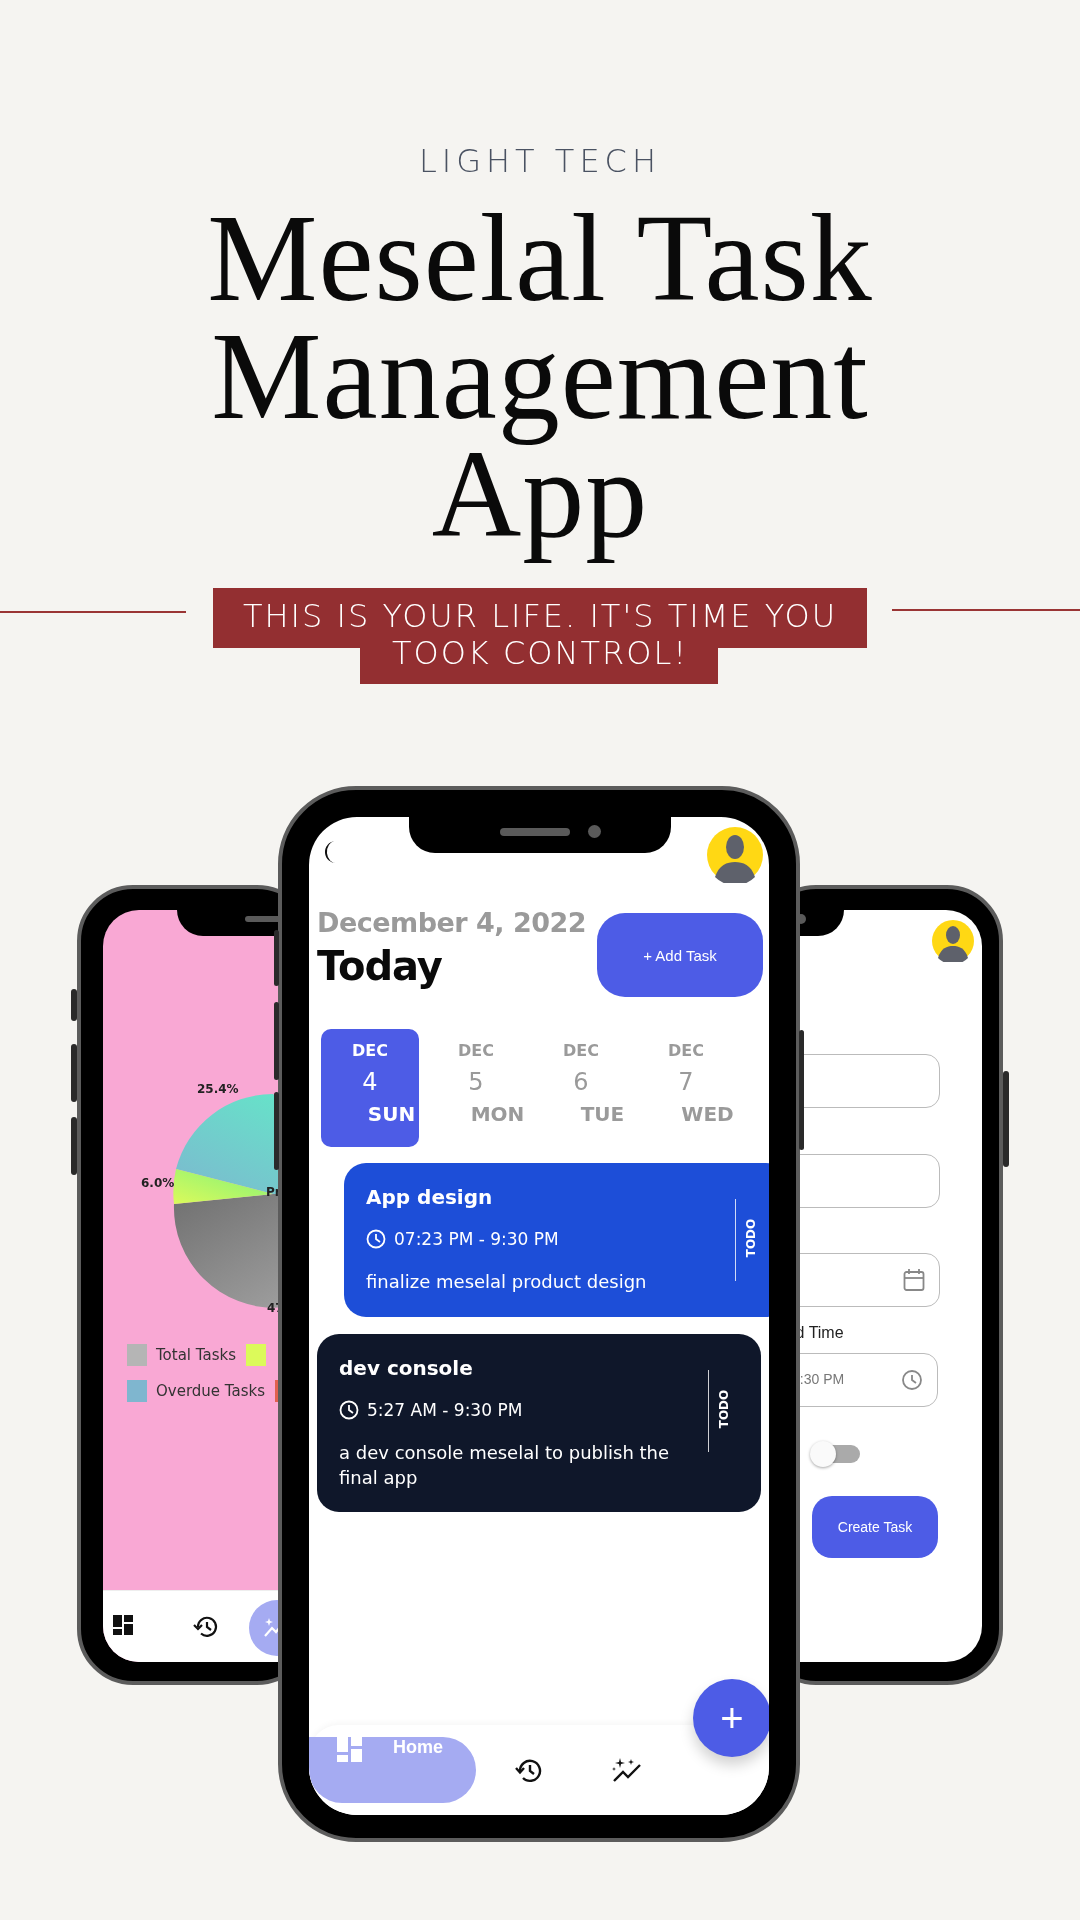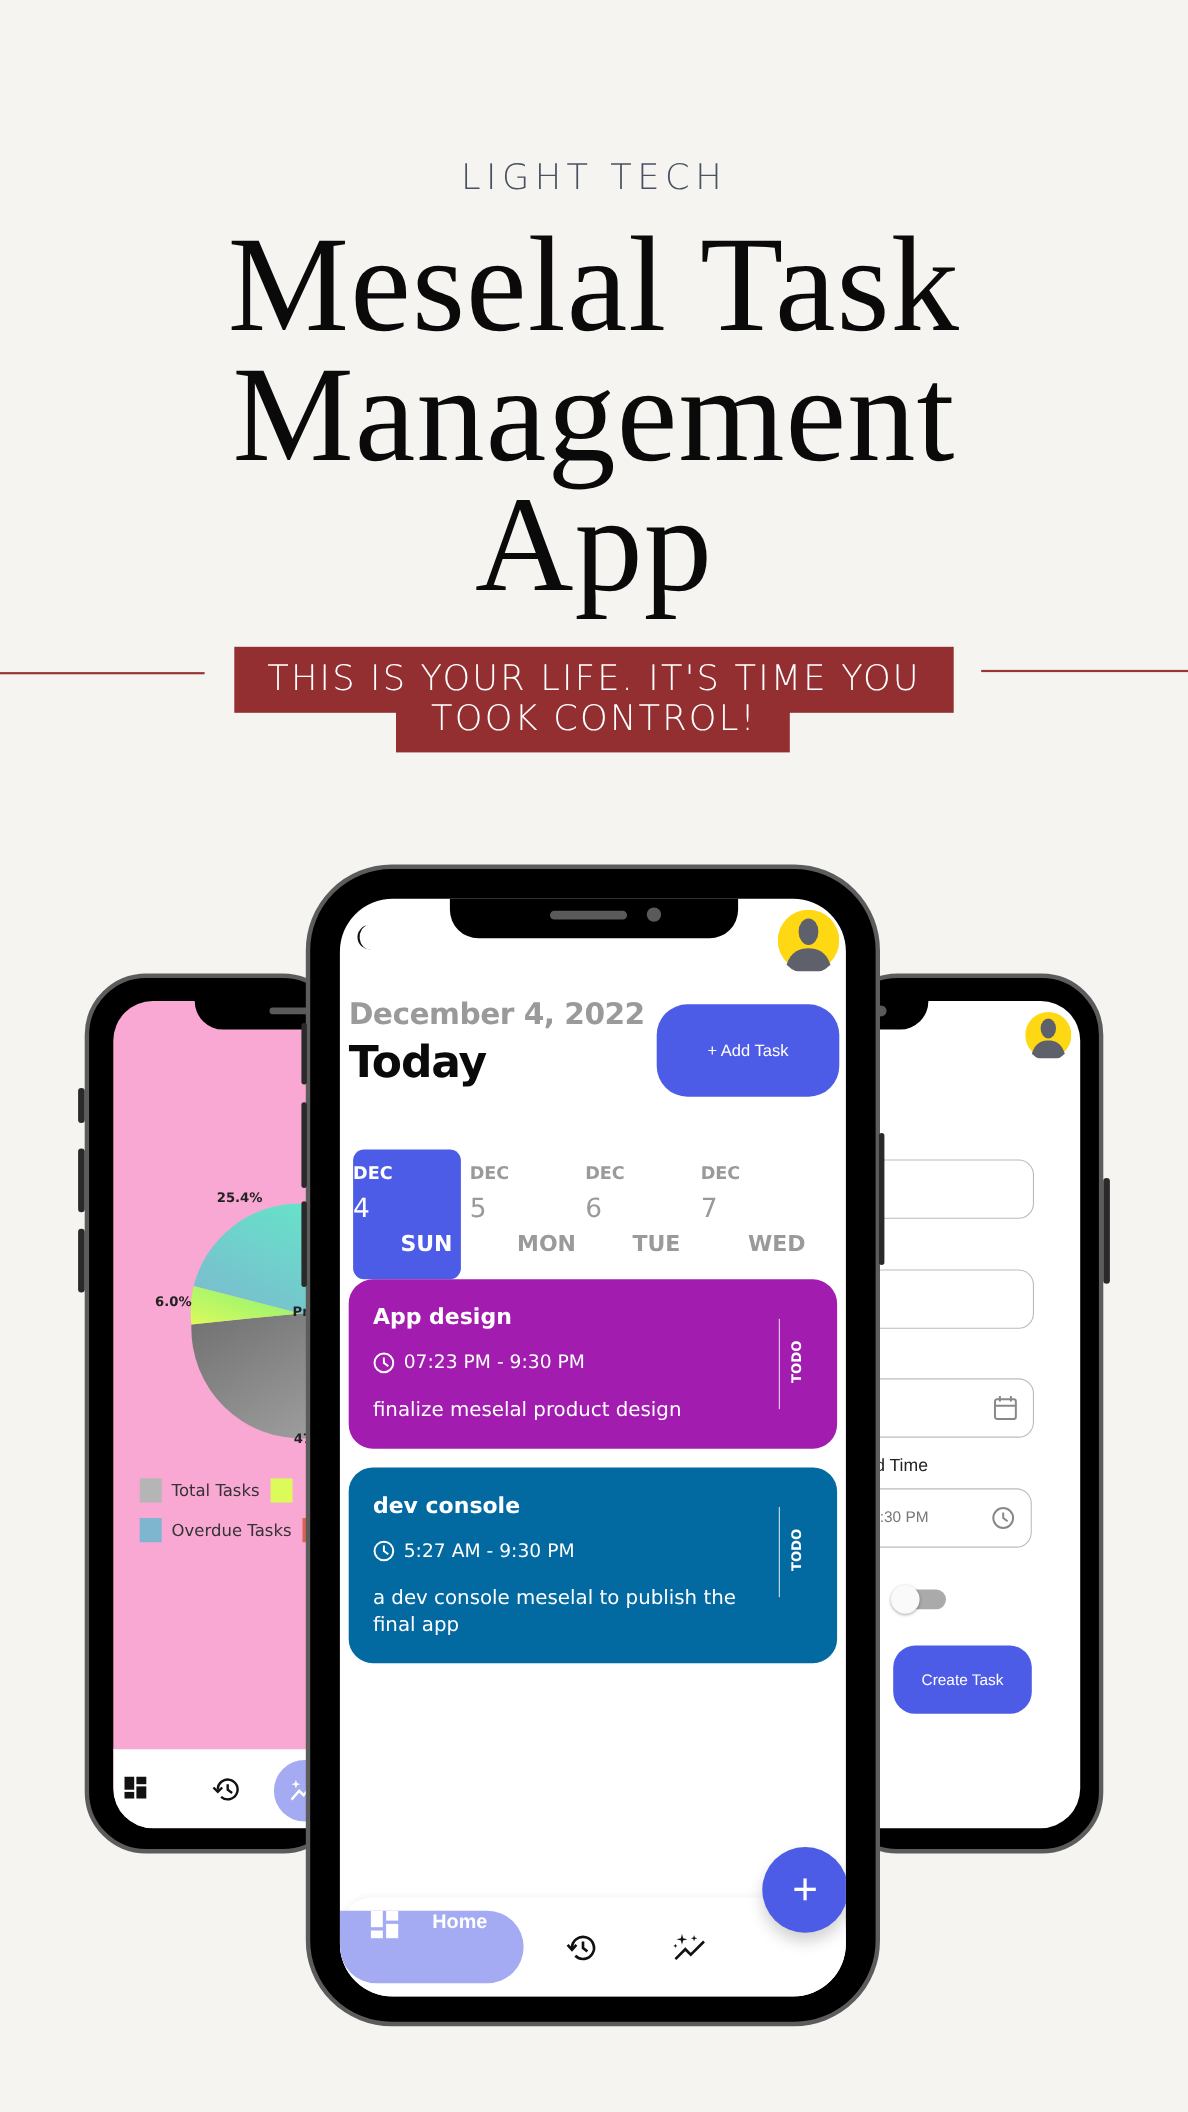--- a/index.html
+++ b/index.html
@@ -45,21 +45,21 @@
   .toggle-track{position:absolute;width:44px;height:18px;background:#aaa;border-radius:9px;}
   .toggle-knob{position:absolute;width:26px;height:26px;background:#fafafa;border-radius:50%;box-shadow:0 1px 3px rgba(0,0,0,.35);}
   .create-btn{position:absolute;width:126px;height:62px;border-radius:20px;background:#4d5ce6;color:#fff;font-size:14px;display:flex;align-items:center;justify-content:center;}
 
   
   .moon{position:absolute;left:12px;top:22px;}
   .avatar{position:absolute;right:6px;top:10px;width:56px;height:56px;}
   .date-line{position:absolute;left:8px;top:90px;font-size:27px;font-weight:700;color:#9a9a9a;font-family:"DejaVu Sans",sans-serif;letter-spacing:-0.5px;}
   .today{position:absolute;left:8px;top:126px;font-size:40px;font-weight:700;color:#0a0a0a;font-family:"DejaVu Sans",sans-serif;letter-spacing:-1px;}
   .add-btn{position:absolute;left:288px;top:96px;width:166px;height:84px;background:#4d5ce6;border-radius:28px;color:#fff;font-size:15px;display:flex;align-items:center;justify-content:center;}
-  .day{position:absolute;top:228px;width:98px;height:118px;border-radius:10px;font-family:"DejaVu Sans",sans-serif;color:#9a9a9a;}
+  .day{position:absolute;top:212px;width:98px;height:118px;border-radius:10px;text-align:center;font-family:"DejaVu Sans",sans-serif;color:#9a9a9a;}
   .day.active{background:#4d5ce6;color:#fff;}
   .day .m{font-size:16px;font-weight:700;margin-top:12px;}
   .day .n{font-size:24px;margin-top:8px;}
   .day .w{font-size:20px;font-weight:700;margin-top:6px;margin-left:43px;}
 
   .card{position:absolute;left:8px;width:444px;border-radius:22px;color:#fff;font-family:"DejaVu Sans",sans-serif;}
   .card .ct{position:absolute;left:22px;top:22px;font-size:20px;font-weight:700;}
   .card .time{position:absolute;left:22px;top:66px;font-size:17px;display:flex;gap:8px;}
   .card .desc{position:absolute;left:22px;top:106px;width:340px;font-size:18px;line-height:25px;}
   .card .div{position:absolute;right:52px;top:36px;width:1px;background:rgba(255,255,255,.8);}
@@ -229,35 +229,35 @@
       <div class="m">DEC</div>
       <div class="n">6</div>
       <div class="w">TUE</div>
     </div>
     <div class="day" style="left:328px;">
       <div class="m">DEC</div>
       <div class="n">7</div>
       <div class="w">WED</div>
     </div>
 
-    <div class="card" style="top:346px;height:154px;background:#a21caf;">
+    <div class="card" style="top:346px;height:154px;background:#1d4ed8;margin-left:27px;">
       <div class="ct">App  design</div>
       <div class="time">
         <svg width="20" height="20" viewBox="0 0 20 20">
             <circle cx="10" cy="10" r="8.5" fill="none" stroke="#fff" stroke-width="1.8"></circle>
             <path d="M10,5 L10,10 L14,13" fill="none" stroke="#fff" stroke-width="1.8"></path>
           </svg>
         <span>07:23 PM - 9:30 PM</span>
       </div>
       <div class="desc">finalize meselal product design</div>
       <div class="div" style="height:82px;"></div>
       <div class="status" style="top:68px;">TODO</div>
     </div>
 
-    <div class="card" style="top:517px;height:178px;background:#0369a1;">
+    <div class="card" style="top:517px;height:178px;background:#0f172a;">
       <div class="ct">dev console</div>
       <div class="time">
         <svg width="20" height="20" viewBox="0 0 20 20">
             <circle cx="10" cy="10" r="8.5" fill="none" stroke="#fff" stroke-width="1.8"></circle>
             <path d="M10,5 L10,10 L14,13" fill="none" stroke="#fff" stroke-width="1.8"></path>
           </svg>
         <span>5:27 AM - 9:30 PM</span>
       </div>
       <div class="desc">a dev console meselal to publish the final app</div>
       <div class="div" style="height:82px;"></div>

